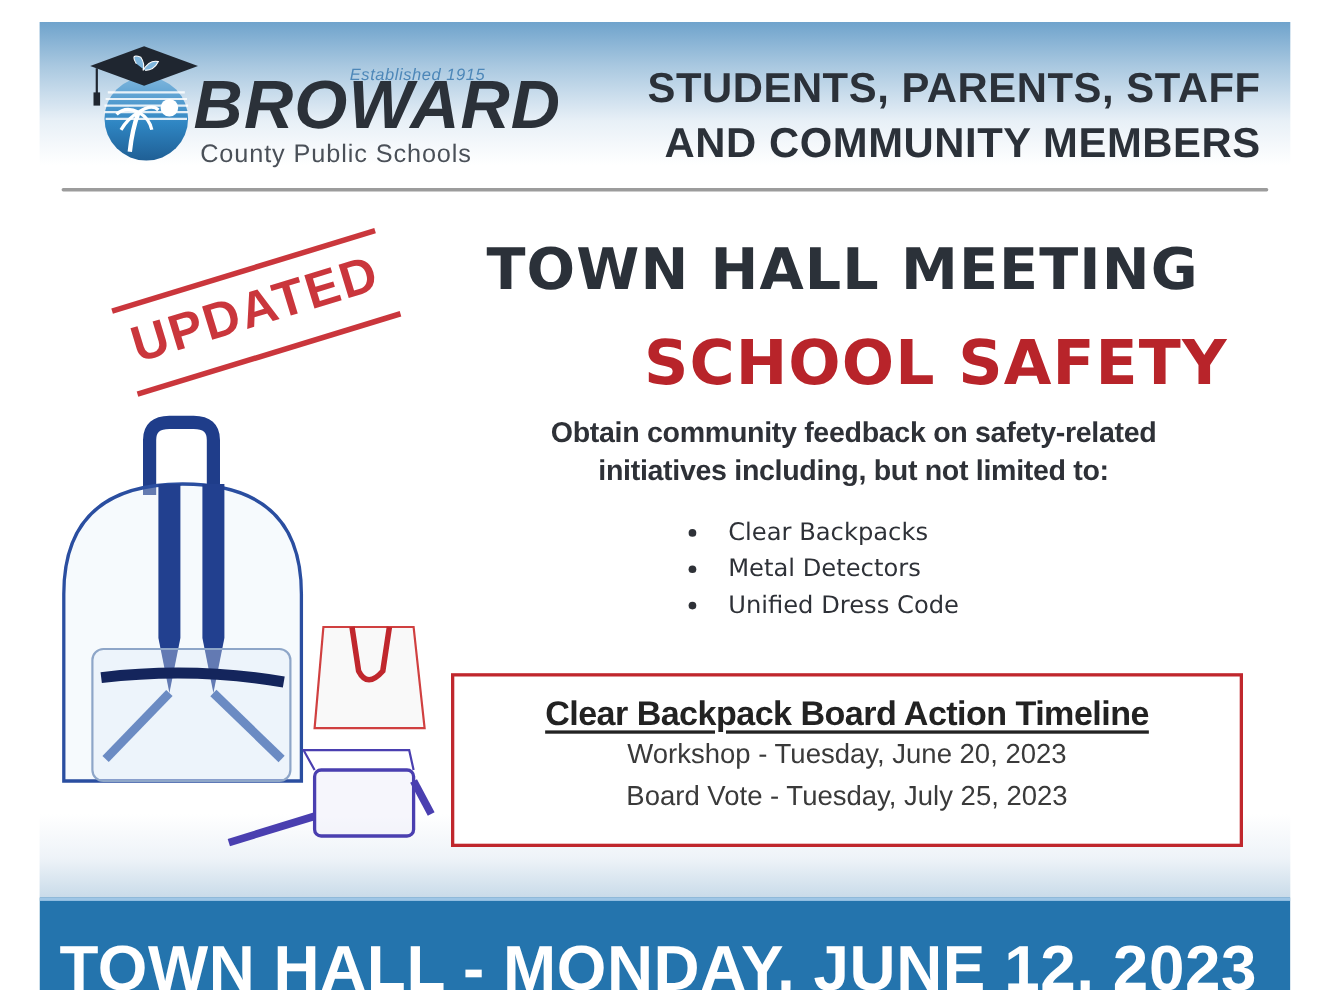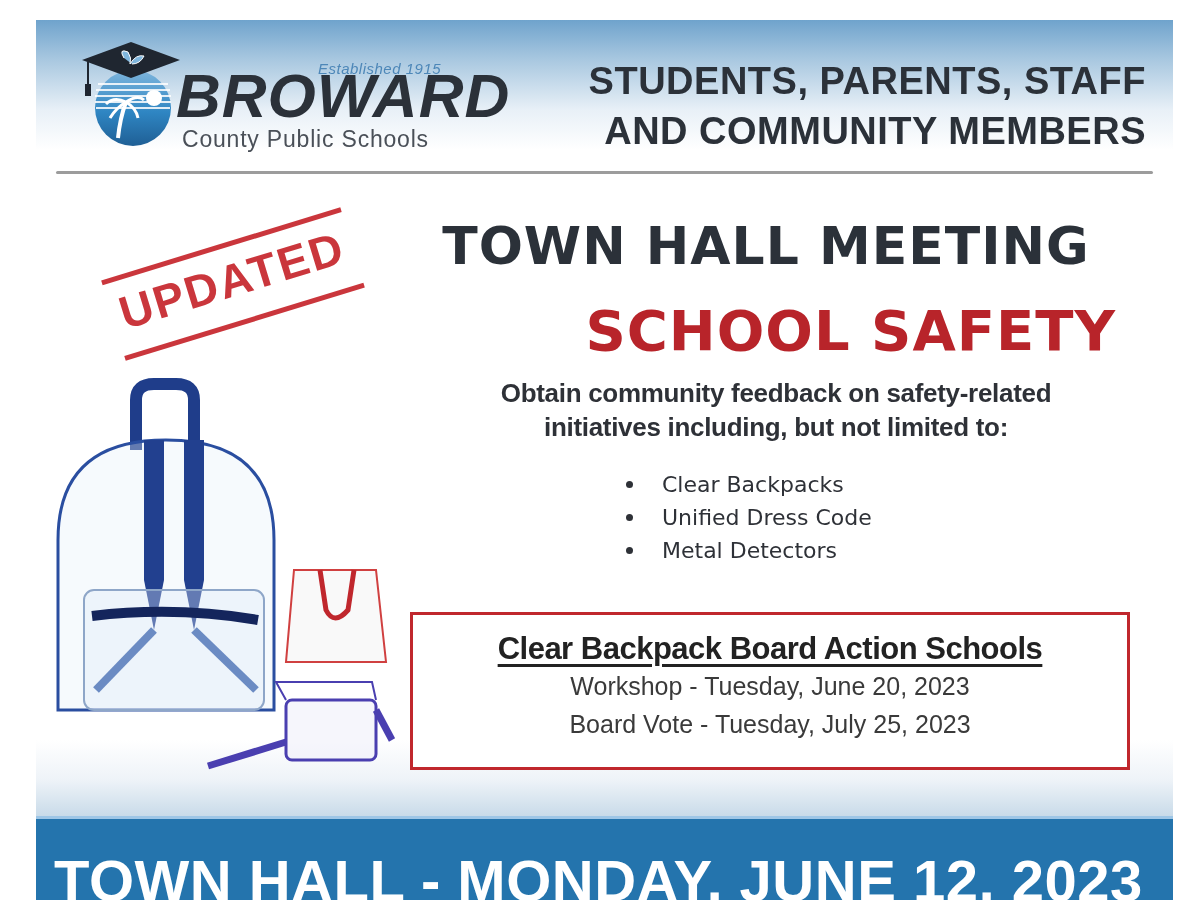--- a/index.html
+++ b/index.html
@@ -171,26 +171,26 @@
   <div class="meeting-title">TOWN HALL MEETING</div>
   <div class="safety-title">SCHOOL SAFETY</div>
 
   <div class="intro">
     <div>Obtain community feedback on safety-related</div>
     <div>initiatives including, but not limited to:</div>
   </div>
 
   <ul class="initiatives">
     <li><span class="bullet"></span><span>Clear Backpacks</span></li>
+    <li><span class="bullet"></span><span>Metal Detectors</span></li>
     <li><span class="bullet"></span><span>Unified Dress Code</span></li>
-    <li><span class="bullet"></span><span>Metal Detectors</span></li>
   </ul>
 
   <div class="timeline-box">
-    <div class="timeline-title">Clear Backpack Board Action Schools</div>
+    <div class="timeline-title">Clear Backpack Board Action Timeline</div>
     <div class="timeline-item">Workshop - Tuesday, June 20, 2023</div>
     <div class="timeline-item">Board Vote - Tuesday, July 25, 2023</div>
   </div>
 
   <div class="bottom-band">
     <div class="bottom-text">TOWN HALL - MONDAY, JUNE 12, 2023</div>
   </div>
 </div>
 
 </body></html>

